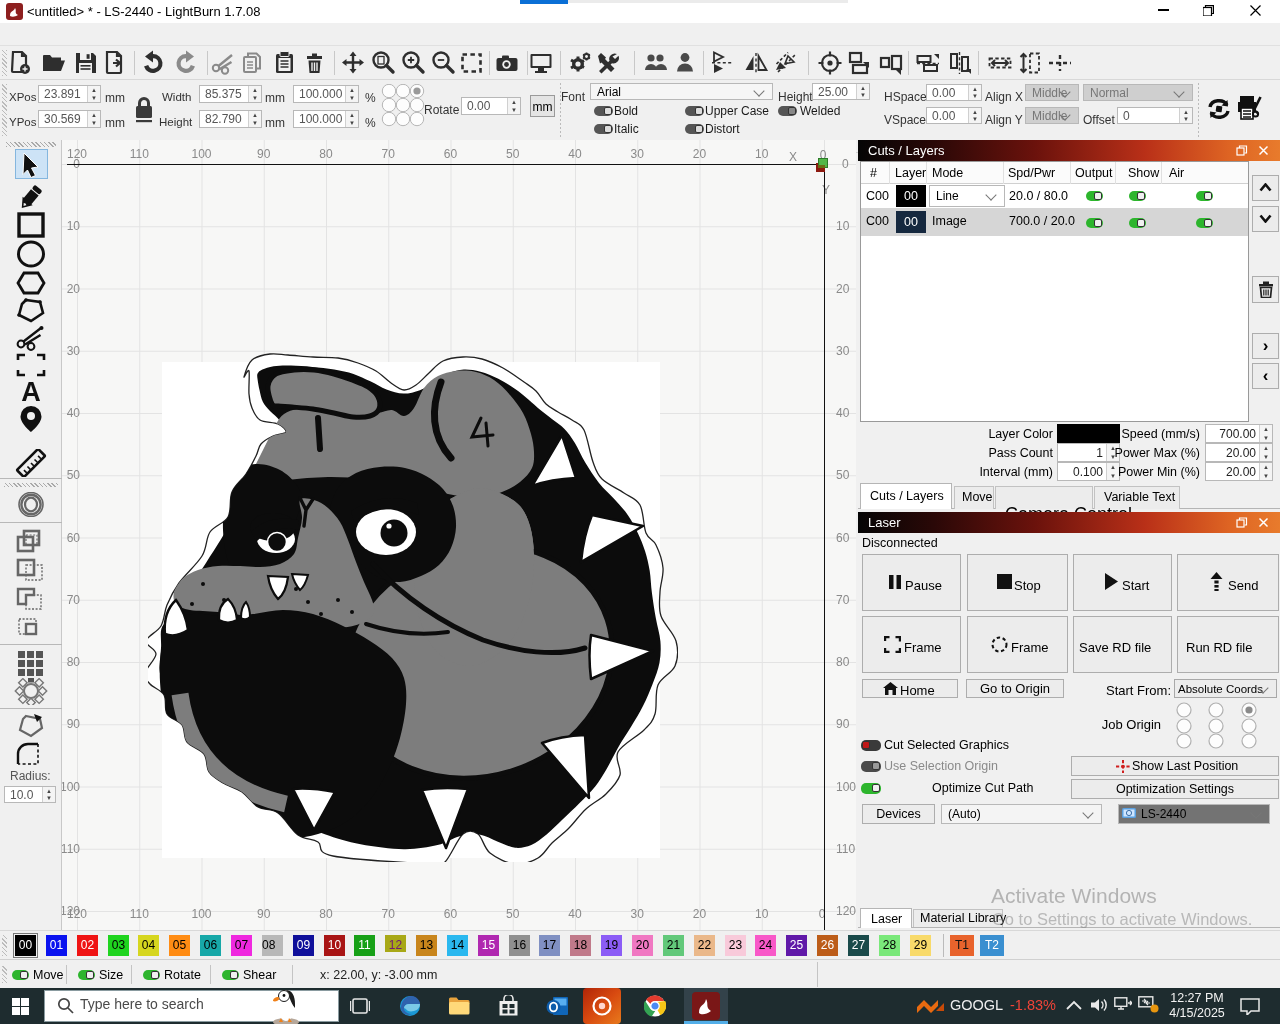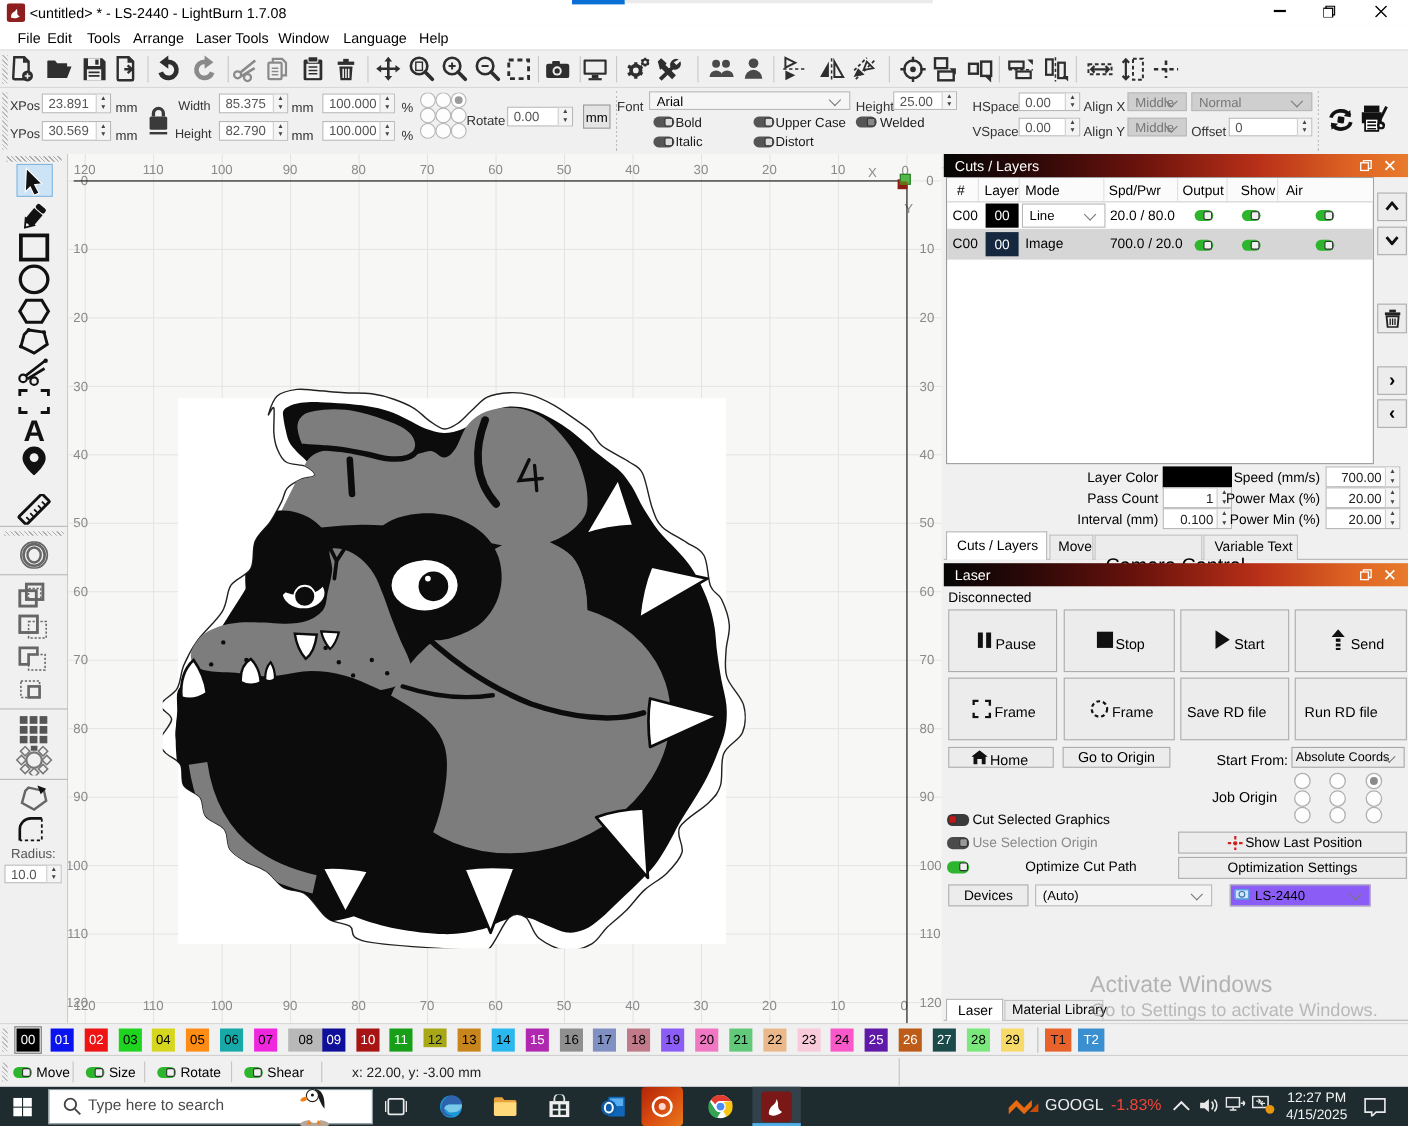--- a/index.html
+++ b/index.html
@@ -42,30 +42,20 @@
   <div class="abs" style="left:1158px;top:9px;width:11px;height:1.5px;background:#000;"></div>
   <svg class="abs" style="left:1203px;top:5px;" width="11" height="11" viewBox="0 0 11 11">
     <rect x="0" y="2.5" width="8.5" height="8.5" fill="none" stroke="#000" stroke-width="1.2"></rect>
     <path d="M2.5 2.5 V0.6 H10.4 V8.5 H8.5" fill="none" stroke="#000" stroke-width="1.2"></path>
   </svg>
   <svg class="abs" style="left:1250px;top:5px;" width="11" height="11" viewBox="0 0 11 11">
     <path d="M0.5 0.5 L10.5 10.5 M10.5 0.5 L0.5 10.5" stroke="#000" stroke-width="1.2"></path>
   </svg>
 </div>
 
-<div class="abs" style="left:0;top:23px;width:1280px;height:22px;background:#ffffff;font-size:13px;color:#000;">
-  <span class="abs" style="left:16px;top:4px;">File</span>
-  <span class="abs" style="left:43px;top:4px;">Edit</span>
-  <span class="abs" style="left:79px;top:4px;">Tools</span>
-  <span class="abs" style="left:121px;top:4px;">Arrange</span>
-  <span class="abs" style="left:178px;top:4px;">Laser Tools</span>
-  <span class="abs" style="left:253px;top:4px;">Window</span>
-  <span class="abs" style="left:312px;top:4px;">Language</span>
-  <span class="abs" style="left:381px;top:4px;">Help</span>
-</div>
 
 <div id="toolbar" class="abs" style="left:0;top:45px;width:1280px;height:35px;background:#f0f0f0;border-top:1px solid #e0e0e0;border-bottom:1px solid #d8d8d8;">
       <div class="abs" style="left:2px;top:4px;width:5px;height:26px;background:repeating-linear-gradient(45deg,#bbb 0 1px,transparent 1px 3px);"></div>
       <svg class="abs" style="left:7px;top:4px" width="26" height="26" viewBox="0 0 26 26">
         <path d="M6 2 h9 l4 4 v15 a1 1 0 0 1 -1 1 h-12 a1 1 0 0 1 -1-1 z M15 2 v4 h4" fill="none" stroke="#2e2e2e" stroke-width="2.2"></path>
         <circle cx="18" cy="19" r="5" fill="#2e2e2e"></circle>
         <path d="M18 16.5 v5 M15.5 19 h5" stroke="#f0f0f0" stroke-width="1.4"></path>
       </svg>
       <svg class="abs" style="left:41px;top:4px" width="26" height="26" viewBox="0 0 26 26">
         <path d="M2 21 V6 a1 1 0 0 1 1-1 h6 l2 2.5 h9 v3 H6 L3.5 21 Z M2 21 L6 10.5 h18 L20 21 Z" fill="#2e2e2e"></path>
@@ -813,21 +803,21 @@
       <svg class="abs" style="left:258px;top:620px" width="14" height="13" viewBox="0 0 14 13">
         <path d="M7 0 v13 M0 6.5 h14" stroke="#d02020" stroke-width="2" stroke-dasharray="3.2 2"></path>
         <circle cx="7" cy="6.5" r="1.8" fill="#d02020"></circle>
       </svg>
       <div class="lbl" style="left:274px;top:619px;font-size:12.5px;color:#000;">Show Last Position</div>
       <div class="btn" style="left:213px;top:639px;width:208px;height:20px;line-height:18px;font-size:12.5px;">Optimization Settings</div>
       <div class="btn" style="left:4px;top:664px;width:73px;height:20px;line-height:18px;font-size:12.5px;">Devices</div>
       <div class="combo" style="left:83px;top:664px;width:161px;height:20px;background:#f4f4f4;">
         <span class="val">(Auto)</span>
       </div>
-      <div class="combo" style="left:260px;top:664px;width:128px;height:20px;background:#8b5cf6;">
+      <div class="combo" style="left:260px;top:664px;width:152px;height:20px;background:#737373;">
         <span class="val" style="left:22px;">LS-2440</span>
       </div>
       <svg class="abs" style="left:264px;top:668px" width="14" height="12" viewBox="0 0 14 12">
         <rect width="14" height="10" rx="1.5" fill="#5aa0e0"></rect>
         <rect x="1.5" y="1.5" width="11" height="7" fill="#cfe6ff"></rect>
         <circle cx="7" cy="5" r="2.6" fill="none" stroke="#3a6ea8" stroke-width="1"></circle>
       </svg>
       <div class="abs" style="left:0;top:787px;width:422px;height:1px;background:#b5b5b5;"></div>
       <div class="abs" style="left:2px;top:768px;width:52px;height:20px;background:#fff;border:1px solid #b5b5b5;border-bottom:none;"></div>
       <div class="lbl" style="left:13px;top:772px;font-size:12.5px;color:#000;">Laser</div>
@@ -840,25 +830,25 @@
 <div id="palette" class="abs" style="left:0;top:930px;width:1280px;height:29px;background:#f0f0f0;border-top:1px solid #d8d8d8;">
       <div class="abs" style="left:2px;top:4px;width:5px;height:21px;background:repeating-linear-gradient(45deg,#bbb 0 1px,transparent 1px 3px);"></div>
       <div class="abs" style="left:15px;top:4px;width:21px;height:21px;background:#000000;color:#fff;font-size:12px;text-align:center;line-height:21px;outline:1.5px solid #777;outline-offset:1px;">00</div>
       <div class="abs" style="left:46px;top:4px;width:21px;height:21px;background:#0a12ef;color:#fff;font-size:12px;text-align:center;line-height:21px;">01</div>
       <div class="abs" style="left:77px;top:4px;width:21px;height:21px;background:#ef1313;color:#fff;font-size:12px;text-align:center;line-height:21px;">02</div>
       <div class="abs" style="left:108px;top:4px;width:21px;height:21px;background:#1fd41f;color:#000;font-size:12px;text-align:center;line-height:21px;">03</div>
       <div class="abs" style="left:138px;top:4px;width:21px;height:21px;background:#d6d61f;color:#000;font-size:12px;text-align:center;line-height:21px;">04</div>
       <div class="abs" style="left:169px;top:4px;width:21px;height:21px;background:#ff8c14;color:#000;font-size:12px;text-align:center;line-height:21px;">05</div>
       <div class="abs" style="left:200px;top:4px;width:21px;height:21px;background:#17a8a8;color:#000;font-size:12px;text-align:center;line-height:21px;">06</div>
       <div class="abs" style="left:231px;top:4px;width:21px;height:21px;background:#ef28df;color:#000;font-size:12px;text-align:center;line-height:21px;">07</div>
-      <div class="abs" style="left:262px;top:4px;width:32px;height:21px;background:#b8b8b8;color:#000;font-size:12px;text-align:center;line-height:21px;">08</div>
+      <div class="abs" style="left:262px;top:4px;width:21px;height:21px;background:#b8b8b8;color:#000;font-size:12px;text-align:left;line-height:21px;">08</div>
       <div class="abs" style="left:293px;top:4px;width:21px;height:21px;background:#0f0f9a;color:#fff;font-size:12px;text-align:center;line-height:21px;">09</div>
       <div class="abs" style="left:324px;top:4px;width:21px;height:21px;background:#a81414;color:#fff;font-size:12px;text-align:center;line-height:21px;">10</div>
       <div class="abs" style="left:354px;top:4px;width:21px;height:21px;background:#17a017;color:#fff;font-size:12px;text-align:center;line-height:21px;">11</div>
-      <div class="abs" style="left:385px;top:4px;width:21px;height:17px;background:#a8a817;color:#0f172a;font-size:12px;text-align:center;line-height:21px;">12</div>
+      <div class="abs" style="left:385px;top:4px;width:21px;height:17px;background:#a8a817;color:#701a75;font-size:12px;text-align:center;line-height:21px;">12</div>
       <div class="abs" style="left:416px;top:4px;width:21px;height:21px;background:#c8851c;color:#000;font-size:12px;text-align:center;line-height:21px;">13</div>
       <div class="abs" style="left:447px;top:4px;width:21px;height:21px;background:#2ab8ef;color:#000;font-size:12px;text-align:center;line-height:21px;">14</div>
       <div class="abs" style="left:478px;top:4px;width:21px;height:21px;background:#b028b0;color:#fff;font-size:12px;text-align:center;line-height:21px;">15</div>
       <div class="abs" style="left:509px;top:4px;width:21px;height:21px;background:#8f8f8f;color:#000;font-size:12px;text-align:center;line-height:21px;">16</div>
       <div class="abs" style="left:539px;top:4px;width:21px;height:21px;background:#8090c2;color:#000;font-size:12px;text-align:center;line-height:21px;">17</div>
       <div class="abs" style="left:570px;top:4px;width:21px;height:21px;background:#c07a8a;color:#000;font-size:12px;text-align:center;line-height:21px;">18</div>
       <div class="abs" style="left:601px;top:4px;width:21px;height:21px;background:#8b5cf6;color:#000;font-size:12px;text-align:center;line-height:21px;">19</div>
       <div class="abs" style="left:632px;top:4px;width:21px;height:21px;background:#f078c2;color:#000;font-size:12px;text-align:center;line-height:21px;">20</div>
       <div class="abs" style="left:663px;top:4px;width:21px;height:21px;background:#62c87a;color:#000;font-size:12px;text-align:center;line-height:21px;">21</div>
       <div class="abs" style="left:694px;top:4px;width:21px;height:21px;background:#eab88a;color:#000;font-size:12px;text-align:center;line-height:21px;">22</div>

